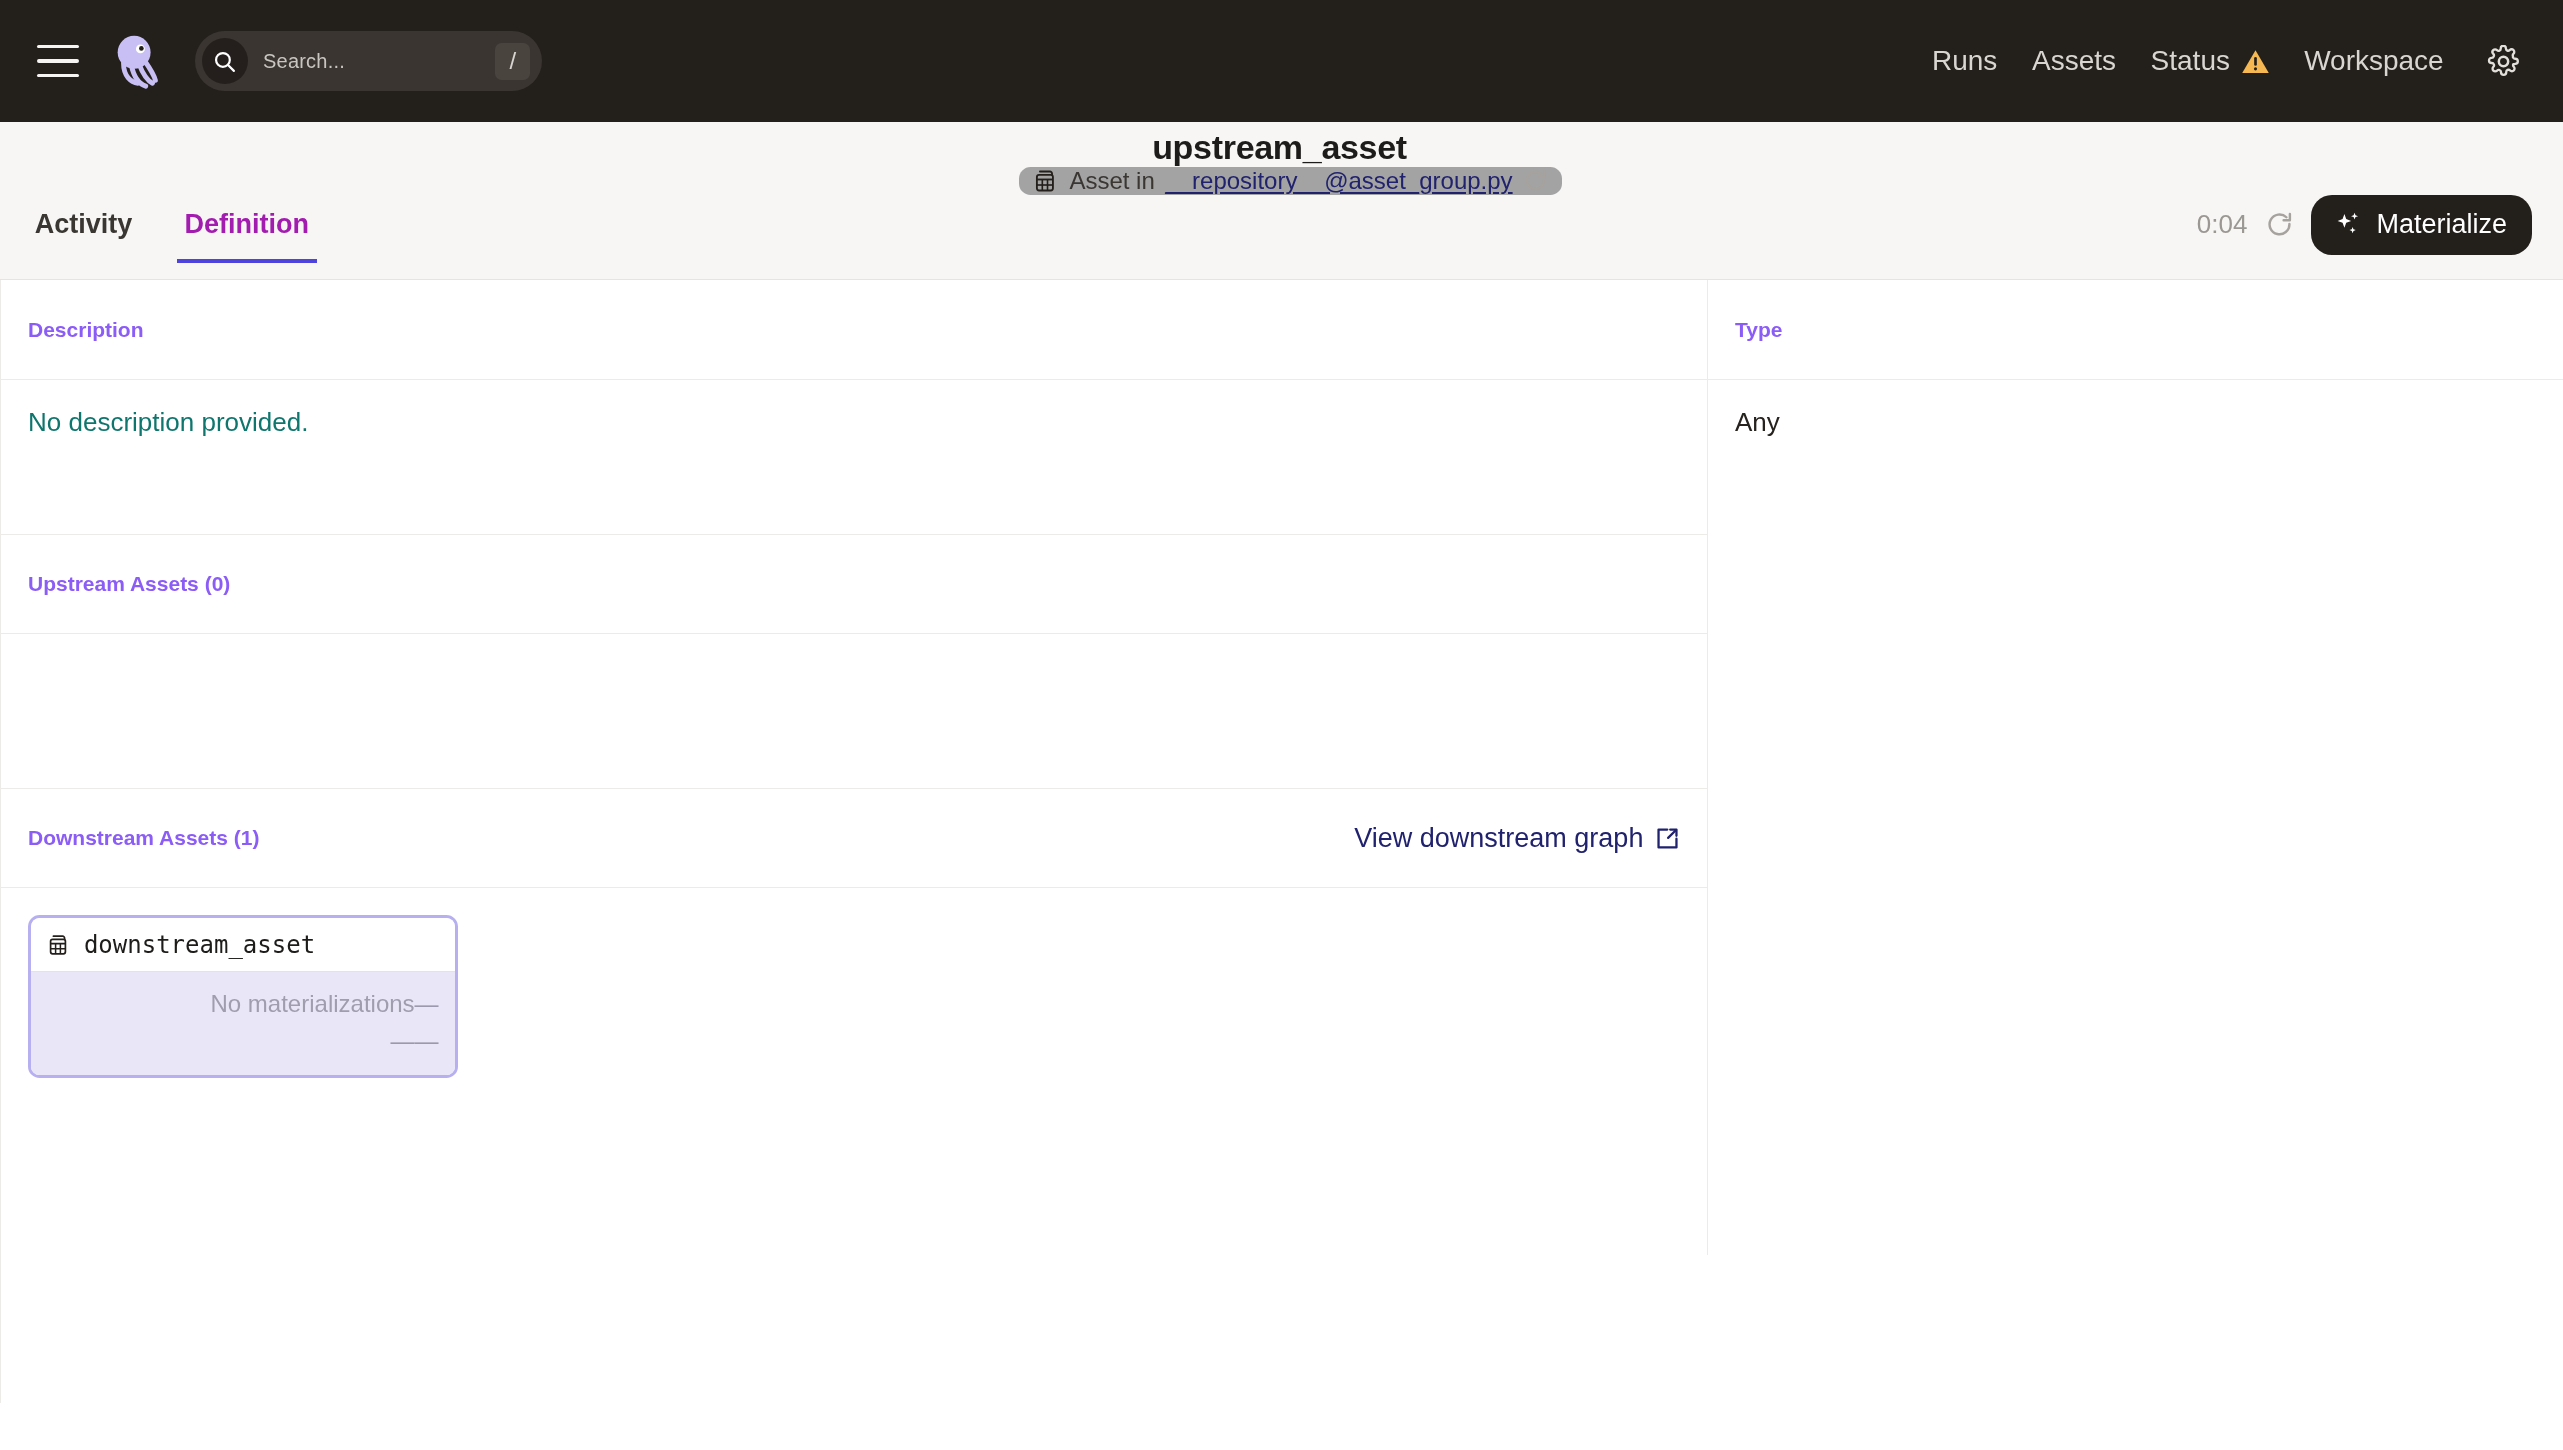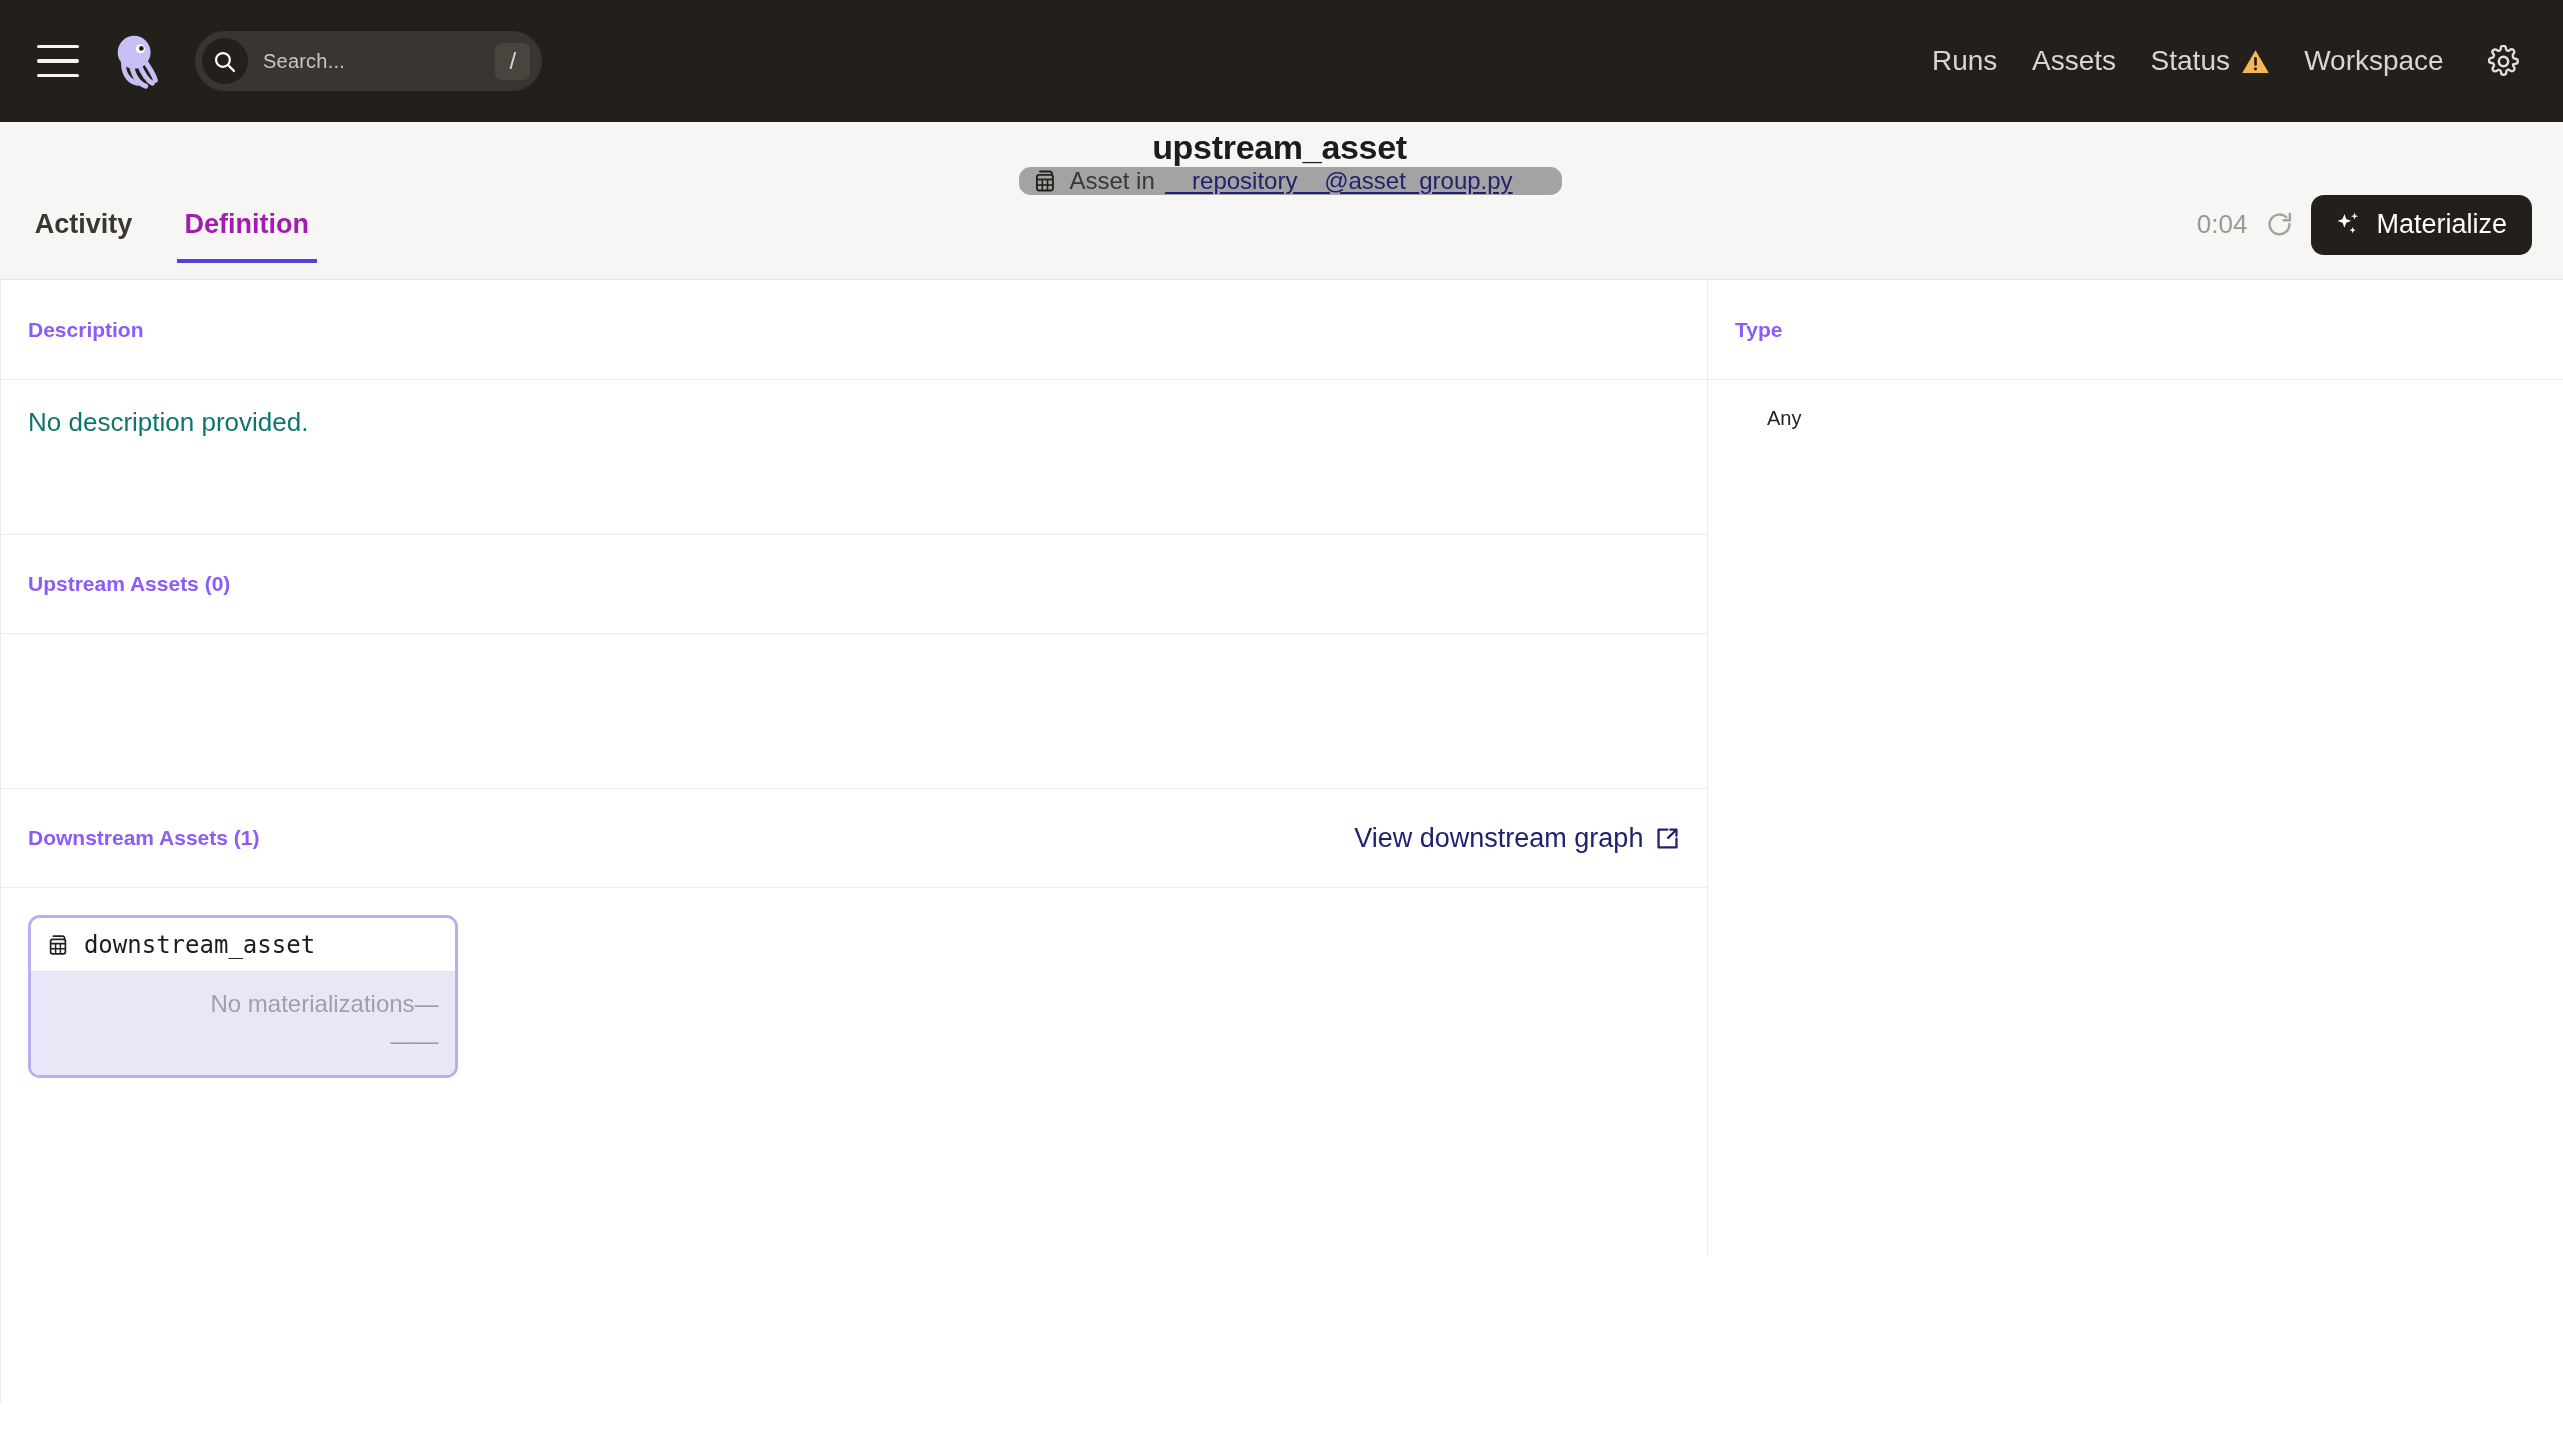--- a/index.html
+++ b/index.html
@@ -123,21 +123,21 @@
 
   .header-right {
     margin-left: auto;
     display: flex; align-items: center; gap: 17.3px;
   }
   .timer-text { font-size: 26px; color: #9B9893; }
   .materialize-btn {
     background: #231F1B;
     color: #FFFFFF;
     height: 60px;
-    border-radius: 13px;
+    border-radius: 21px;
     display: flex; align-items: center;
     gap: 13.5px;
     padding: 0 25px 0 23px;
     font-size: 27px;
     cursor: pointer;
     border: none;
     font-family: "Liberation Sans", sans-serif;
     white-space: nowrap;
   }
 
@@ -183,21 +183,21 @@
     padding: 0 27px;
     border-bottom: 1.9px solid #EDEBE8;
   }
   .section-title {
     font-size: 21px; font-weight: 700; color: #8b5cf6;
     white-space: nowrap;
   }
   .section-body { padding: 27px; }
 
   .body-text { font-size: 26px; color: #0f766e; }
-  .body-value { font-size: 20px; color: #26231F; margin-left: 32px; }
+  .body-value { font-size: 26px; color: #26231F; }
 
   .downstream-link {
     margin-left: auto;
     font-size: 27px;
     color: #21226E;
     display: flex; align-items: center; gap: 11.6px;
     cursor: pointer;
     white-space: nowrap;
   }
 

